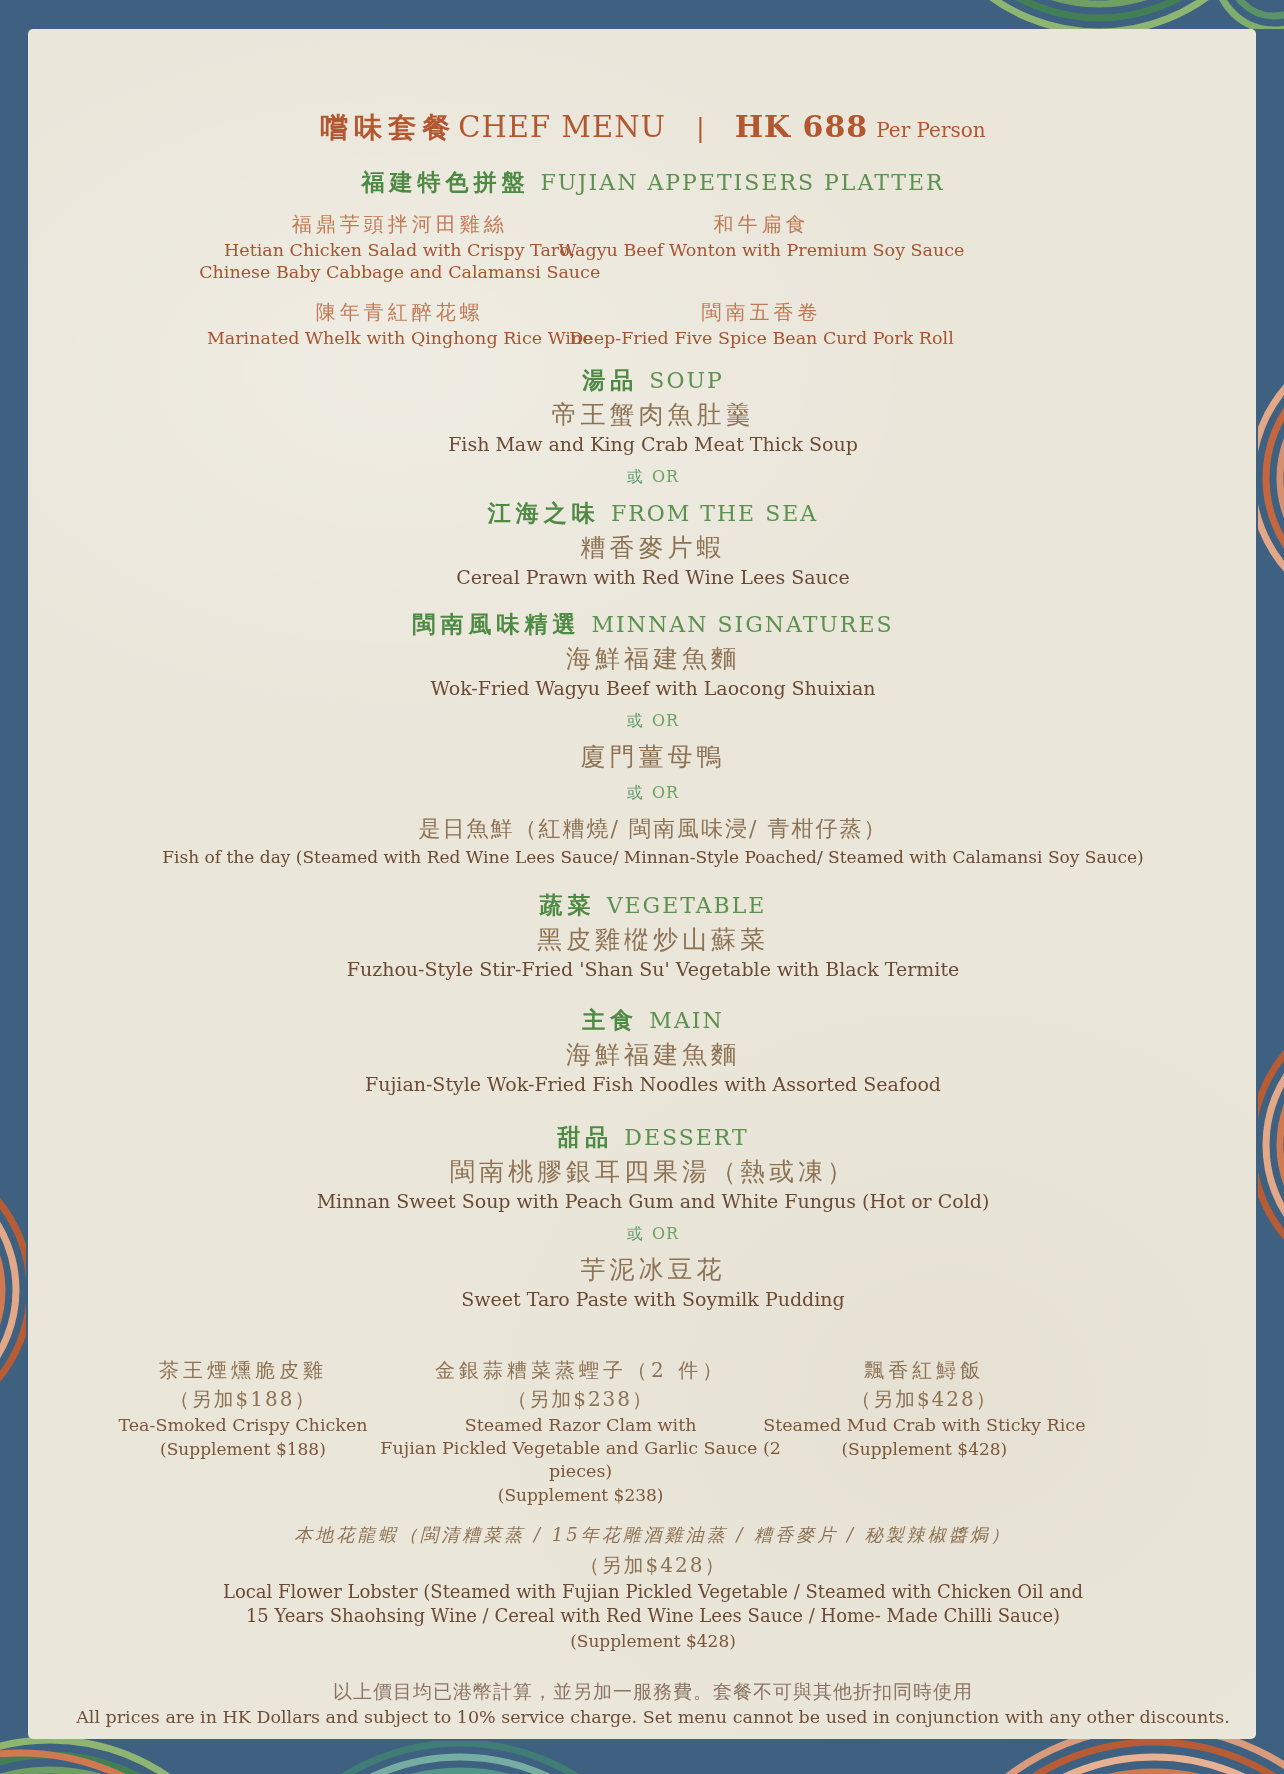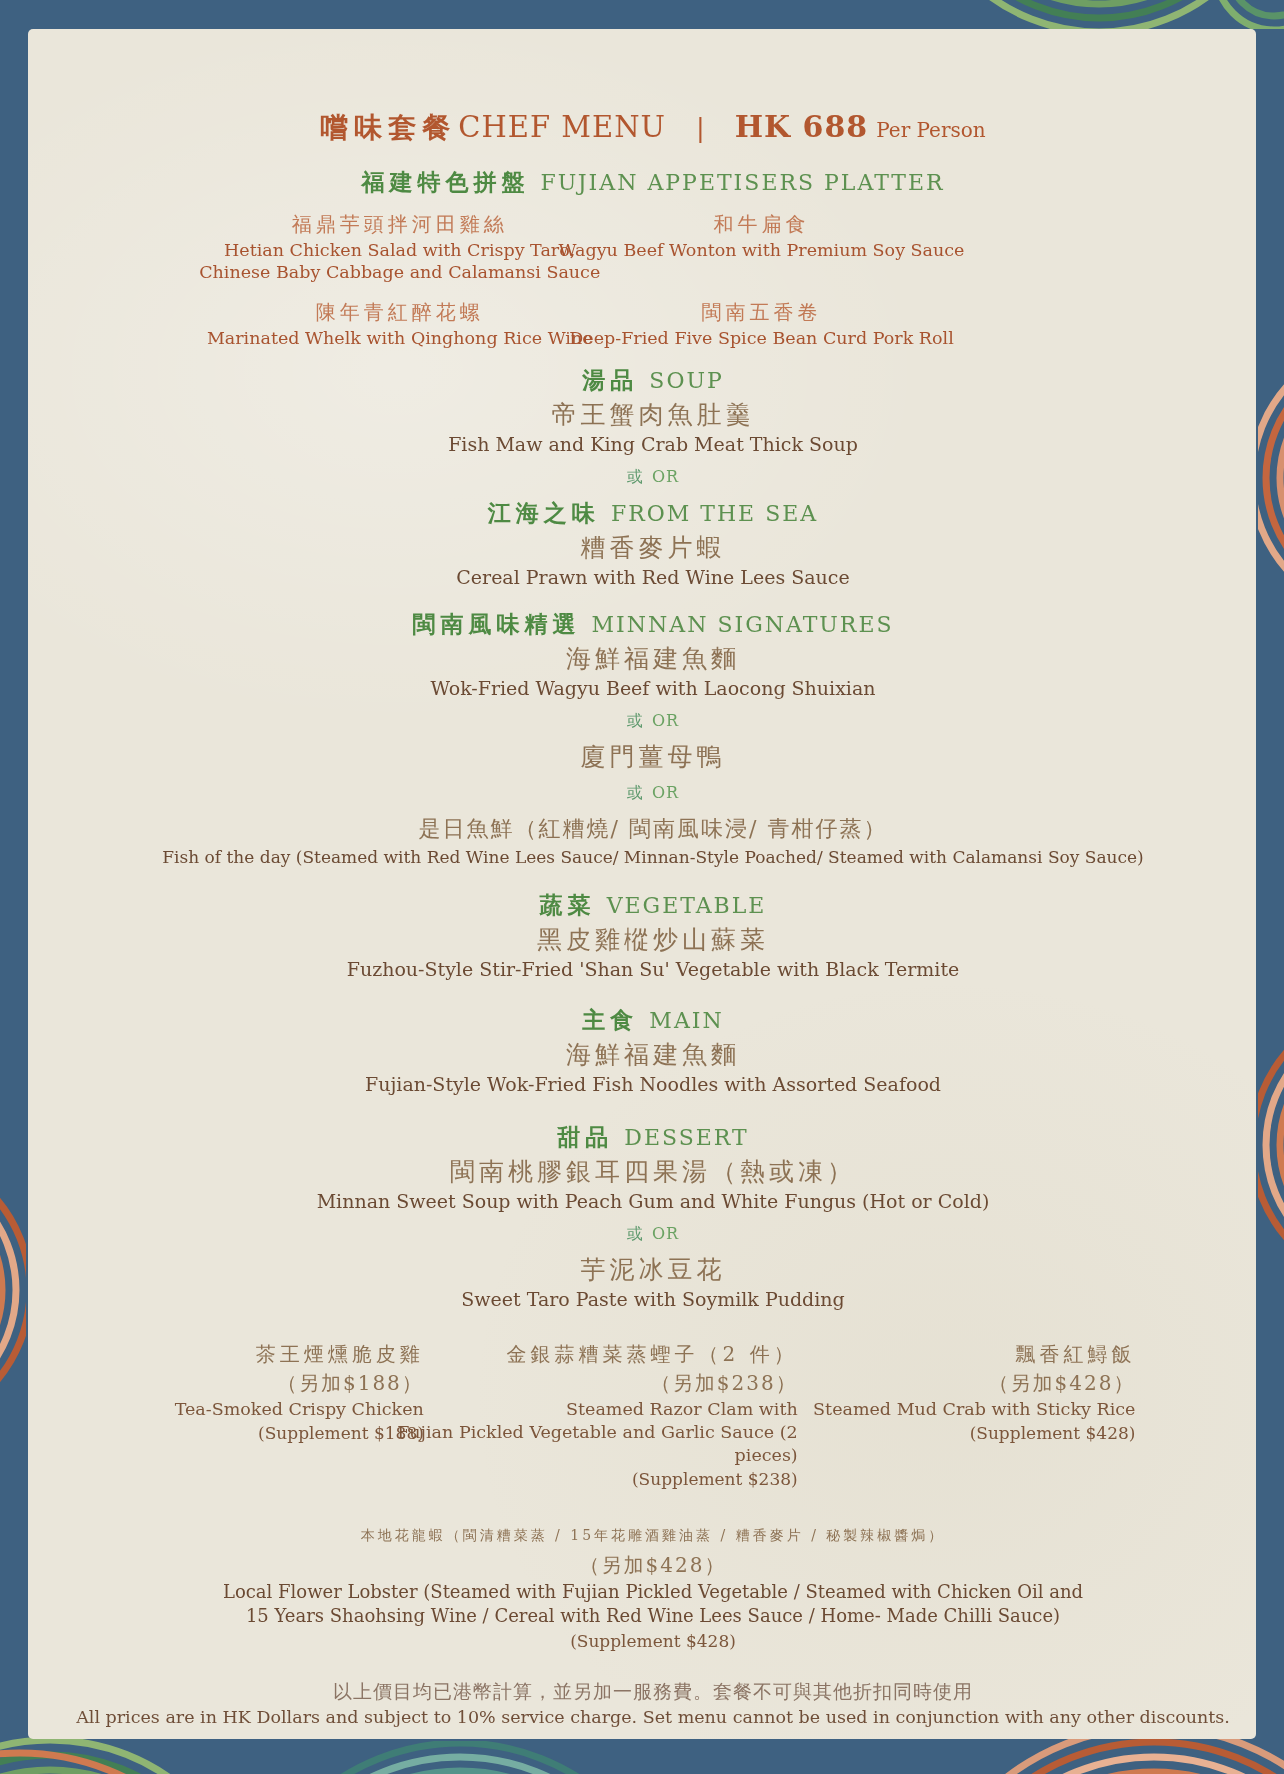--- a/index.html
+++ b/index.html
@@ -46,31 +46,31 @@
   .app-head{margin-top:12px;line-height:32px;}
   .app-grid{position:relative;height:141px;margin-top:8px;}
   .app-col{position:absolute;}
   .app-c1{left:7%;width:44%;}
   .app-c2{left:39%;width:40%;}
   .app-r2{top:88px;}
   .app-zh{color:#c27a56;font-size:20px;letter-spacing:4px;line-height:30px;}
   .app-en{color:#a8532f;font-size:17.5px;line-height:22px;}
   
   .supp-row{position:relative;height:150px;margin-top:28px;}
-  .supp-col{position:absolute;top:0;text-align:right;}
+  .supp-col{position:absolute;top:16px;}
   .supp-c1{left:1%;width:30%;}
   .supp-c2{left:26%;width:36%;}
   .supp-c3{left:55%;width:35%;}
   .supp-zh{color:#8d7254;font-size:20px;letter-spacing:4px;line-height:28px;}
   .supp-price{color:#8d7254;font-size:20px;letter-spacing:2px;line-height:30px;}
   .supp-en{color:#7c563b;font-size:17.5px;line-height:23px;}
   .supp-sup{color:#7c563b;font-size:17px;line-height:24px;}
   
   .lobster{margin-top:30px;}
-  .lobster .dish-zh{font-size:14px;letter-spacing:3px;line-height:30px;}
+  .lobster .dish-zh{font-size:18px;letter-spacing:3px;line-height:30px;font-style:italic;}
   .lobster .supp-price{line-height:30px;}
   .lobster .dish-en{font-size:18px;line-height:24px;}
   .lobster .supp-sup{line-height:26px;}
   
   .footer{margin-top:24px;}
   .footer-zh{color:#8b7464;font-size:19px;line-height:27px;letter-spacing:1px;}
   .footer-en{color:#6f4e38;font-size:17.5px;line-height:25px;}
 </style>
 </head>
 <body>

